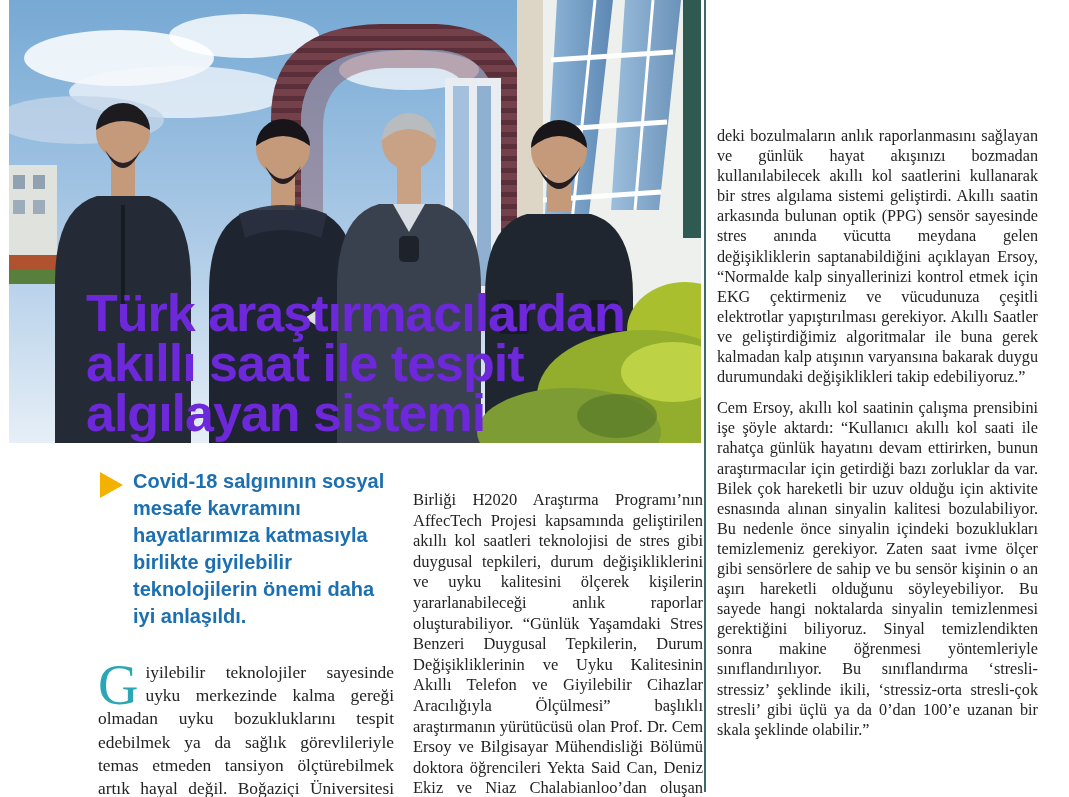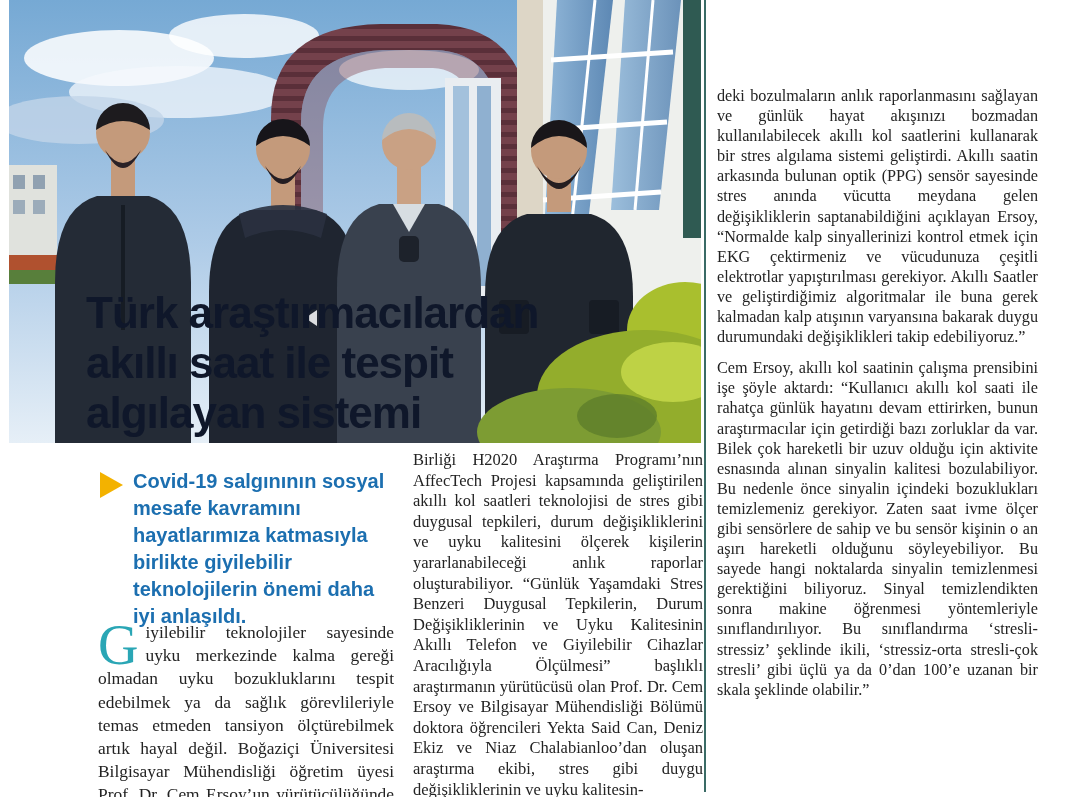--- a/index.html
+++ b/index.html
@@ -6,40 +6,40 @@
   body{
     width:1069px;height:797px;background:#ffffff;position:relative;
     font-family:"Liberation Serif", serif;overflow:hidden;
   }
   .photo{
     position:absolute;left:9px;top:0;width:692px;height:443px;overflow:hidden;
   }
   .photo svg{display:block;width:692px;height:443px;}
   .headline{
     position:absolute;left:86px;top:288px;width:600px;
-    color:#0f172a;font-family:"Liberation Sans", sans-serif;
-    font-weight:700;font-size:44px;line-height:50px;letter-spacing:-1px;
+    color:#6d28d9;font-family:"Liberation Sans", sans-serif;
+    font-weight:700;font-size:52px;line-height:50px;letter-spacing:-1px;
   }
   .divider{
     position:absolute;left:704px;top:0;width:2px;height:792px;background:#3a6b66;
   }
   .standfirst{
     position:absolute;left:100px;top:468px;width:300px;
   }
   .standfirst .arrow{
     position:absolute;left:0;top:4px;width:0;height:0;
     border-left:23px solid #f3b200;
     border-top:13px solid transparent;border-bottom:13px solid transparent;
   }
   .standfirst .sf-text{
     margin-left:33px;color:#1c6fb0;
     font-family:"Liberation Sans", sans-serif;font-weight:700;
     font-size:20px;line-height:27px;
   }
-  .col{position:absolute;text-align:justify;color:#232323;}
+  .col{position:absolute;text-align:justify;color:#232323;margin-top:40px;}
   .col-left-body{
     left:98px;top:621px;width:296px;font-size:17.4px;line-height:23.2px;
   }
   .dropcap{
     float:left;color:#2aa6b5;font-size:56px;line-height:43px;
     padding:3px 7px 0 0;font-family:"Liberation Serif", serif;
   }
   .col-middle{
     left:413px;top:450px;width:290px;font-size:16.5px;line-height:20.6px;
   }
@@ -169,21 +169,21 @@
     <div>Türk araştırmacılardan</div>
     <div>akıllı saat ile tespit</div>
     <div>algılayan sistemi</div>
   </div>
 </div>
 
 <div class="divider"></div>
 
 <div class="standfirst">
   <span class="arrow"></span>
-  <div class="sf-text">Covid-19 salgınının sosyal mesafe kavramını hayatlarımıza katmasıyla birlikte giyilebilir teknolojilerin önemi daha iyi anlaşıldı.</div>
+  <div class="sf-text">Covid-18 salgınının sosyal mesafe kavramını hayatlarımıza katmasıyla birlikte giyilebilir teknolojilerin önemi daha iyi anlaşıldı.</div>
 </div>
 
 <div class="col col-left-body">
   <span class="dropcap">G</span><span>iyilebilir teknolojiler sayesinde uyku merkezinde kalma gereği olmadan uyku bozukluklarını tespit edebilmek ya da sağlık görevlileriyle temas etmeden tansiyon ölçtürebilmek artık hayal değil. Boğaziçi Üniversitesi Bilgisayar Mühendisliği öğretim üyesi Prof. Dr. Cem Ersoy’un yürütücülüğünde ve Avrupa</span>
 </div>
 
 <div class="col col-middle">
   <span>Birliği H2020 Araştırma Programı’nın AffecTech Projesi kapsamında geliştirilen akıllı kol saatleri teknolojisi de stres gibi duygusal tepkileri, durum değişikliklerini ve uyku kalitesini ölçerek kişilerin yararlanabileceği anlık raporlar oluşturabiliyor. “Günlük Yaşamdaki Stres Benzeri Duygusal Tepkilerin, Durum Değişikliklerinin ve Uyku Kalitesinin Akıllı Telefon ve Giyilebilir Cihazlar Aracılığıyla Ölçülmesi” başlıklı araştırmanın yürütücüsü olan Prof. Dr. Cem Ersoy ve Bilgisayar Mühendisliği Bölümü doktora öğrencileri Yekta Said Can, Deniz Ekiz ve Niaz Chalabianloo’dan oluşan araştırma ekibi, stres gibi duygu değişikliklerinin ve uyku kalitesin-</span>
 </div>
 

